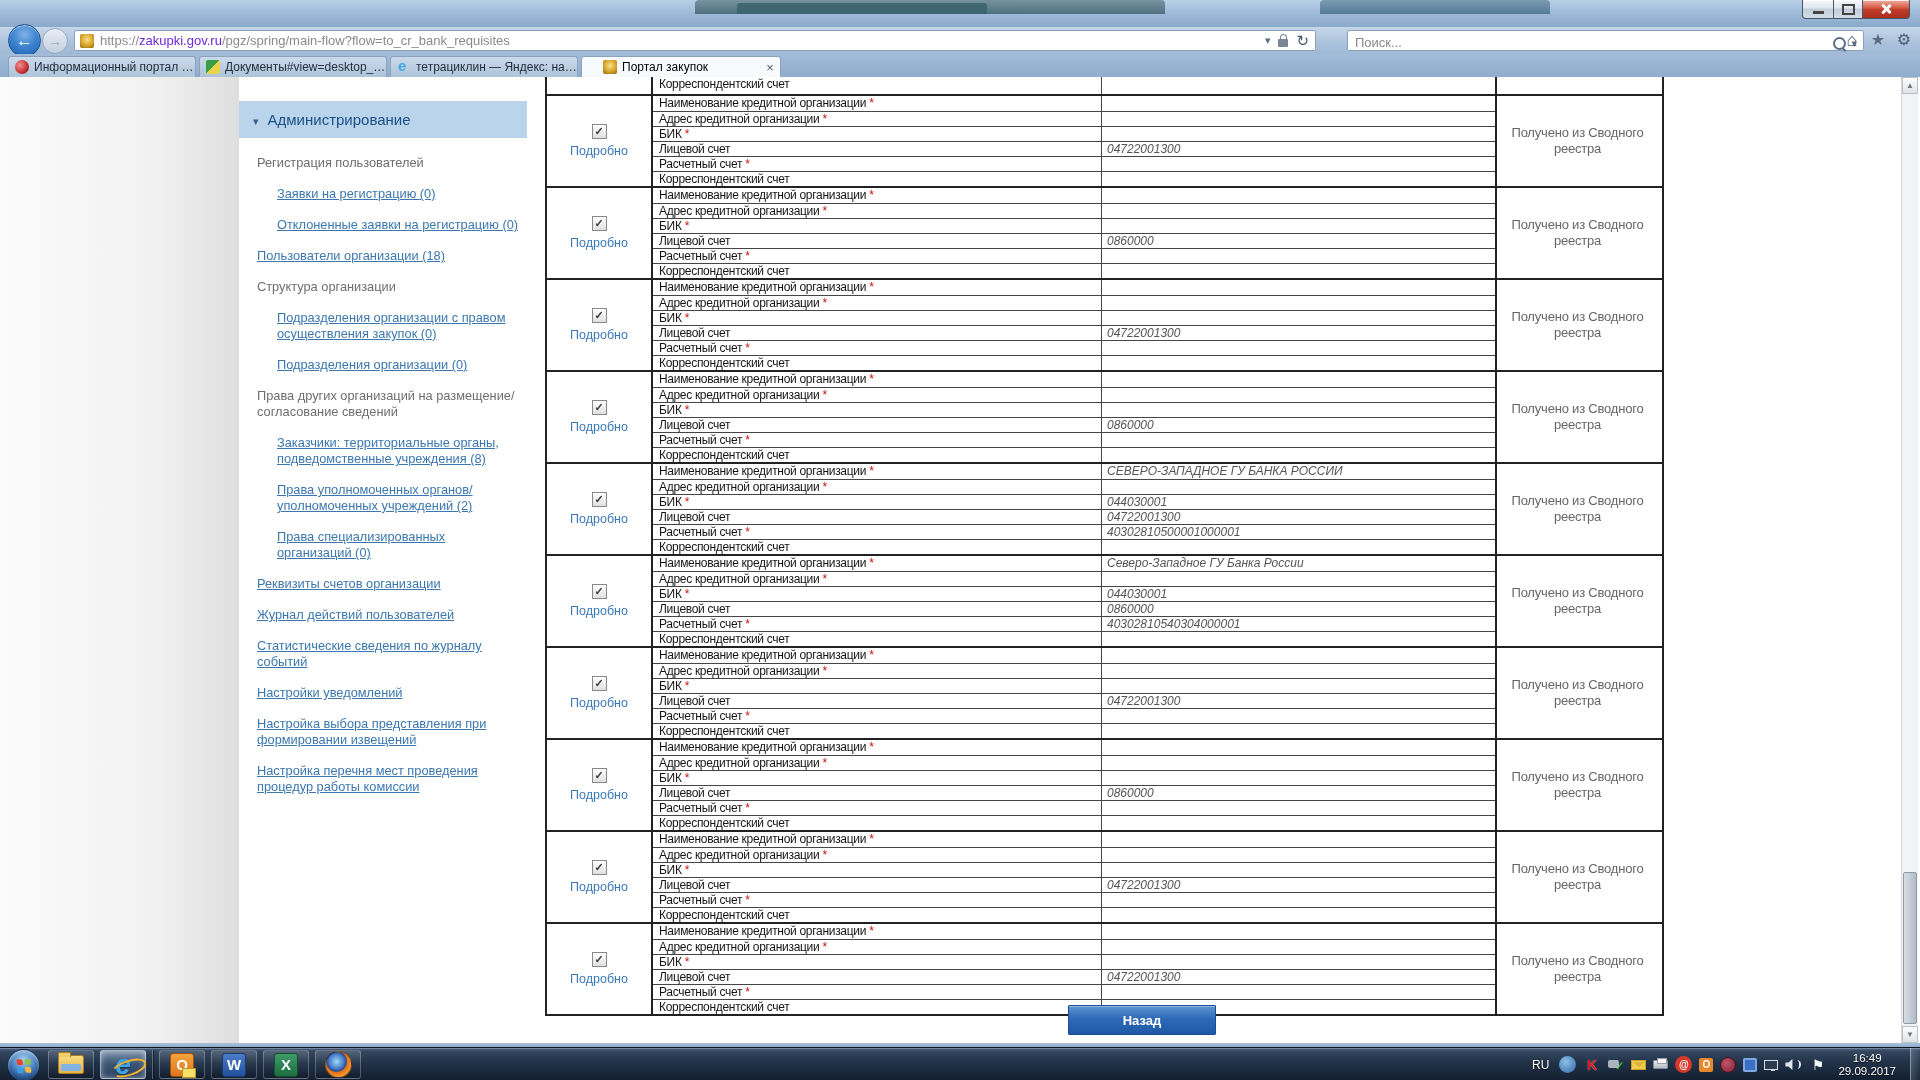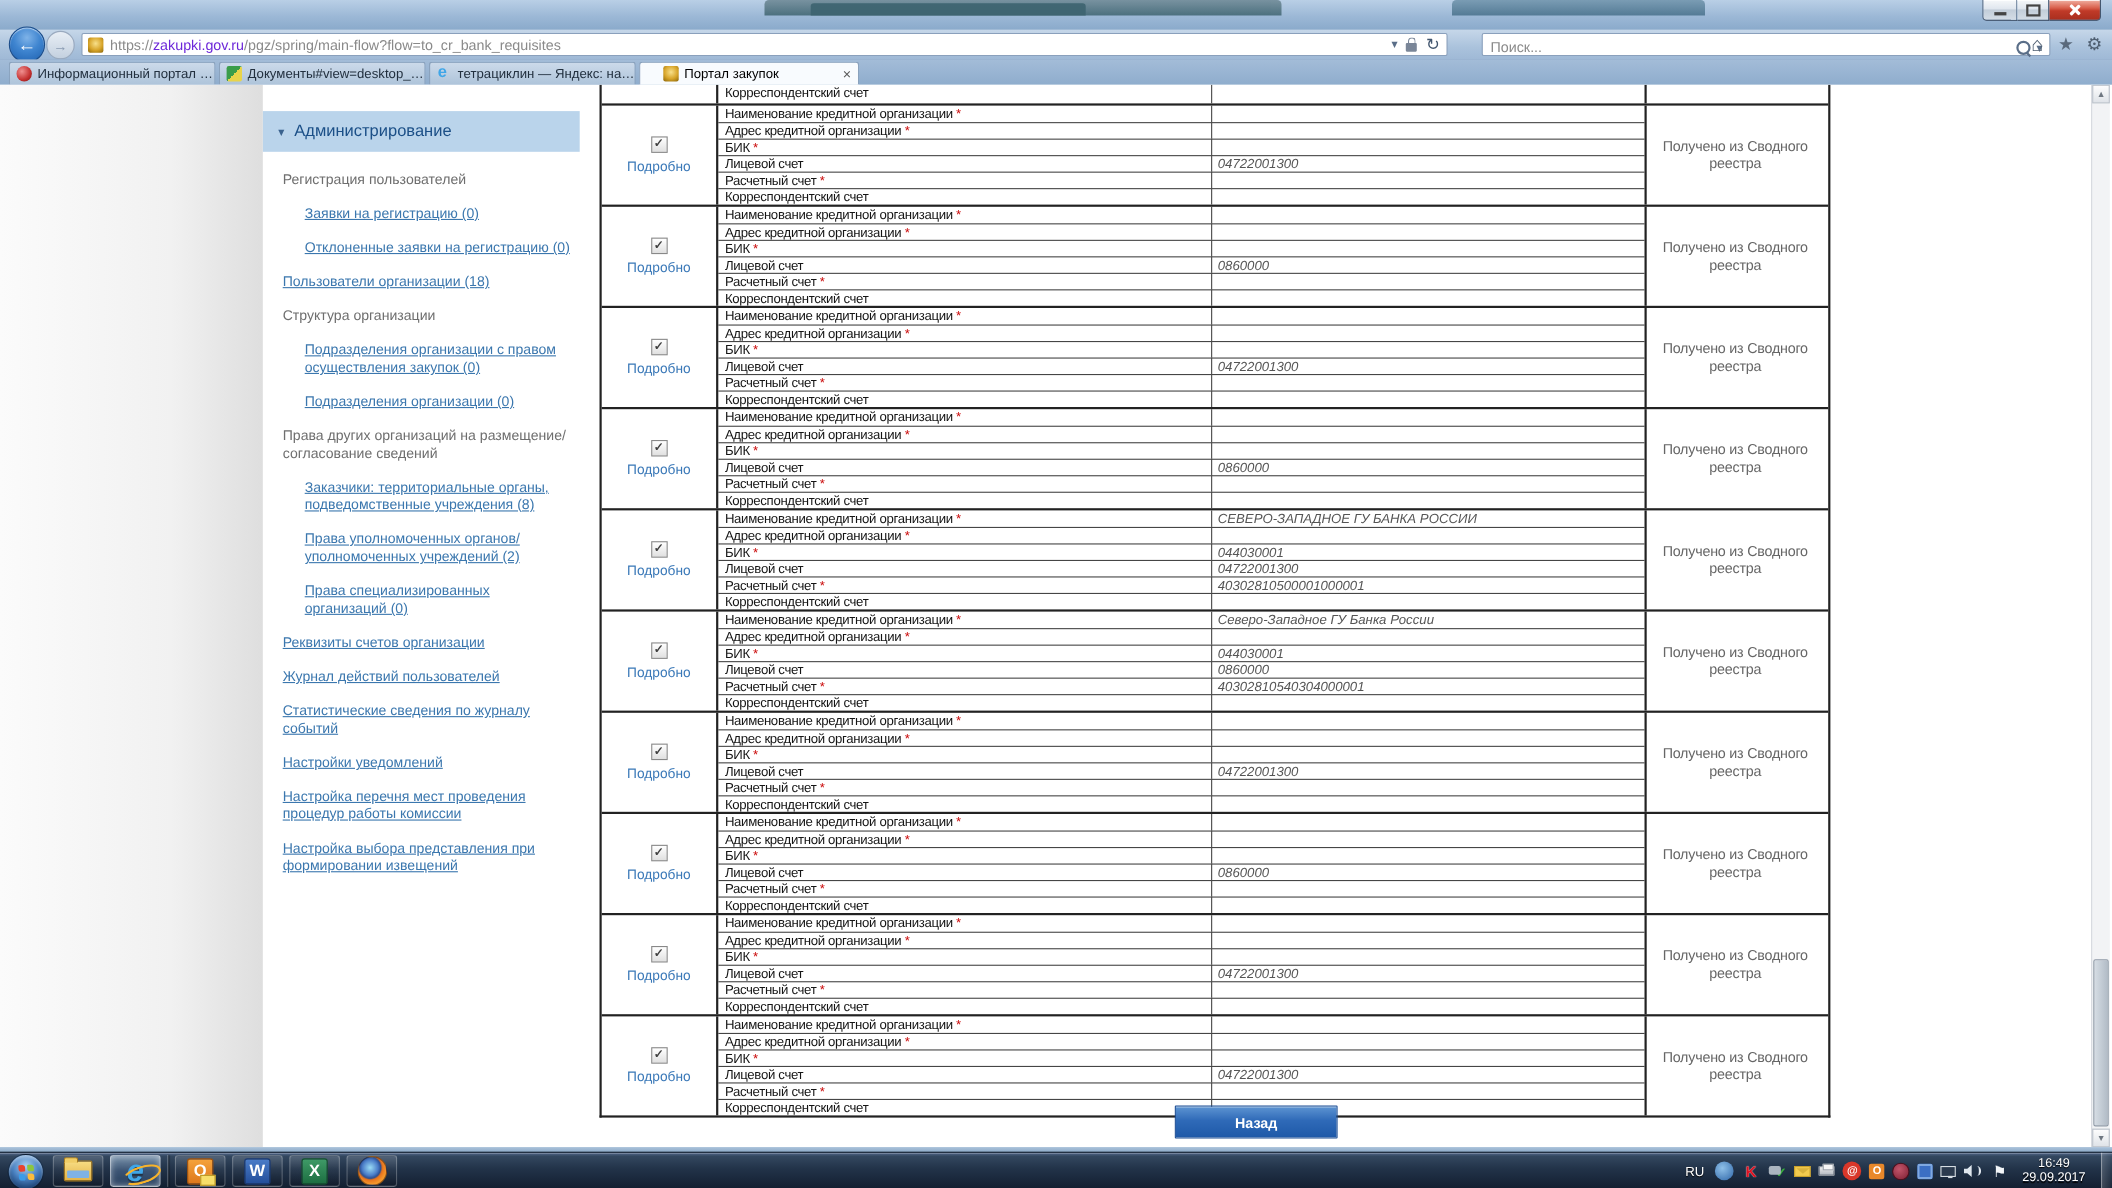--- a/index.html
+++ b/index.html
@@ -283,22 +283,22 @@
           <div class="side-item link ind">Подразделения организации с правом осуществления закупок (0)</div>
           <div class="side-item link ind">Подразделения организации (0)</div>
           <div class="side-item static">Права других организаций на размещение/согласование сведений</div>
           <div class="side-item link ind">Заказчики: территориальные органы, подведомственные учреждения (8)</div>
           <div class="side-item link ind">Права уполномоченных органов/ уполномоченных учреждений (2)</div>
           <div class="side-item link ind">Права специализированных организаций (0)</div>
           <div class="side-item link">Реквизиты счетов организации</div>
           <div class="side-item link">Журнал действий пользователей</div>
           <div class="side-item link">Статистические сведения по журналу событий</div>
           <div class="side-item link">Настройки уведомлений</div>
+          <div class="side-item link">Настройка выбора представления при формировании извещений</div>
           <div class="side-item link">Настройка перечня мест проведения процедур работы комиссии</div>
-          <div class="side-item link">Настройка выбора представления при формировании извещений</div>
         </div>
     </div>
 
     <div id="accounts-table">
         <div class="acct-block partial">
           <div class="cb-cell"></div>
           <div class="label-cell">Корреспондентский счет</div>
           <div class="value-cell"></div>
           <div class="status-cell"></div>
         </div>

